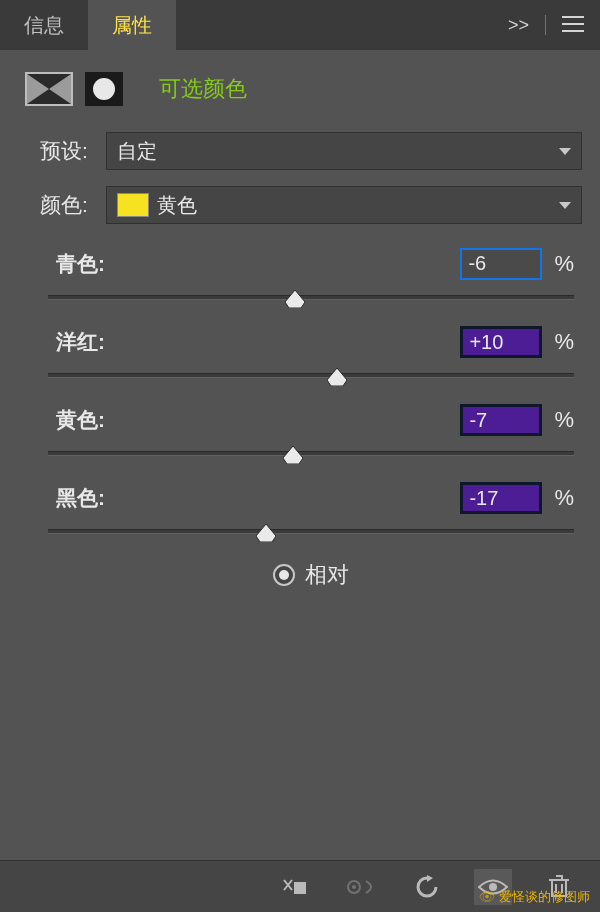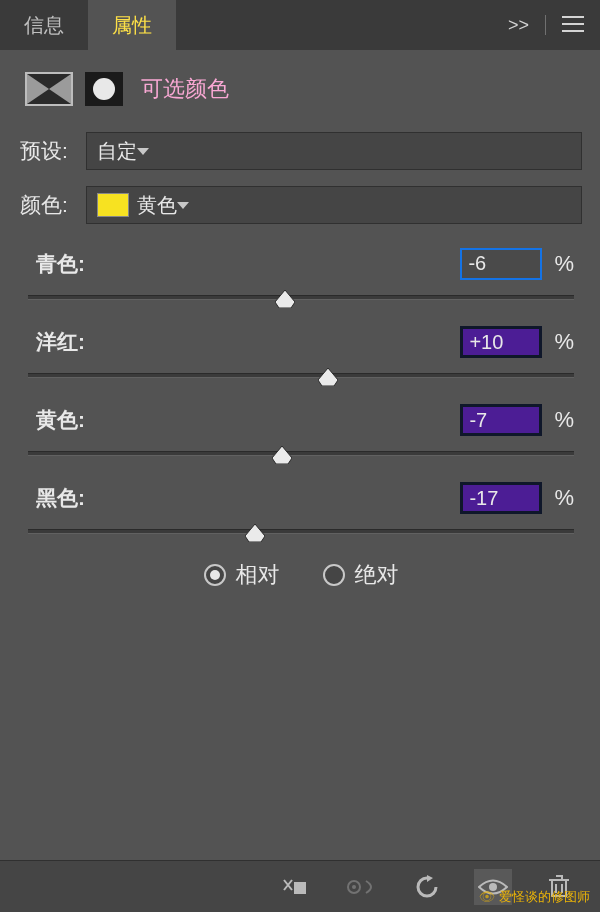--- a/index.html
+++ b/index.html
@@ -85,48 +85,48 @@
       align-items: center;
       justify-content: center;
     }
     .mask-icon .circle {
       width: 22px;
       height: 22px;
       border-radius: 50%;
       background: #e8e8e8;
     }
     .adj-title {
-      margin-left: 6px;
+      margin-left: 24px;
       font-size: 22px;
-      color: #f9a8d4;
+      color: #84cc16;
     }
 
     .form-area {
-      padding: 10px 18px 0 20px;
+      padding: 10px 18px 0 40px;
     }
 
     .row {
       display: flex;
       align-items: center;
       gap: 6px;
       margin-bottom: 16px;
     }
     .row-label {
       width: 60px;
       font-size: 21px;
       color: #e8e8e8;
     }
     .dropdown {
       flex: 1;
       background: #454545;
       border: 1px solid #303030;
       height: 38px;
       display: flex;
       align-items: center;
-      justify-content: flex-start;
+      justify-content: space-between;
       padding: 0 10px;
     }
     .dropdown-text {
       color: #e8e8e8;
       font-size: 20px;
     }
     .chevron {
       width: 0;
       height: 0;
       border-left: 6px solid transparent;
@@ -389,24 +389,20 @@
         </div>
       </div>
 
     <div class="method-row">
       <div class="radio-opt">
         <span class="radio-outer">
             <span class="radio-inner" id="rel-dot"></span>
           </span>
         <span class="radio-label">相对</span>
       </div>
-      <div class="radio-opt">
-        <span class="radio-outer"></span>
-        <span class="radio-label">绝对</span>
-      </div>
     </div>
   </div>
 
   <div class="footer">
     <div class="fbtn">
       <svg width="26" height="22" viewBox="0 0 26 22">
           <path d="M2 4 L10 14 M2 14 L10 4" stroke="#cfcfcf" stroke-width="2" fill="none"></path>
           <rect x="12" y="6" width="12" height="12" fill="#cfcfcf"></rect>
         </svg>
     </div>

